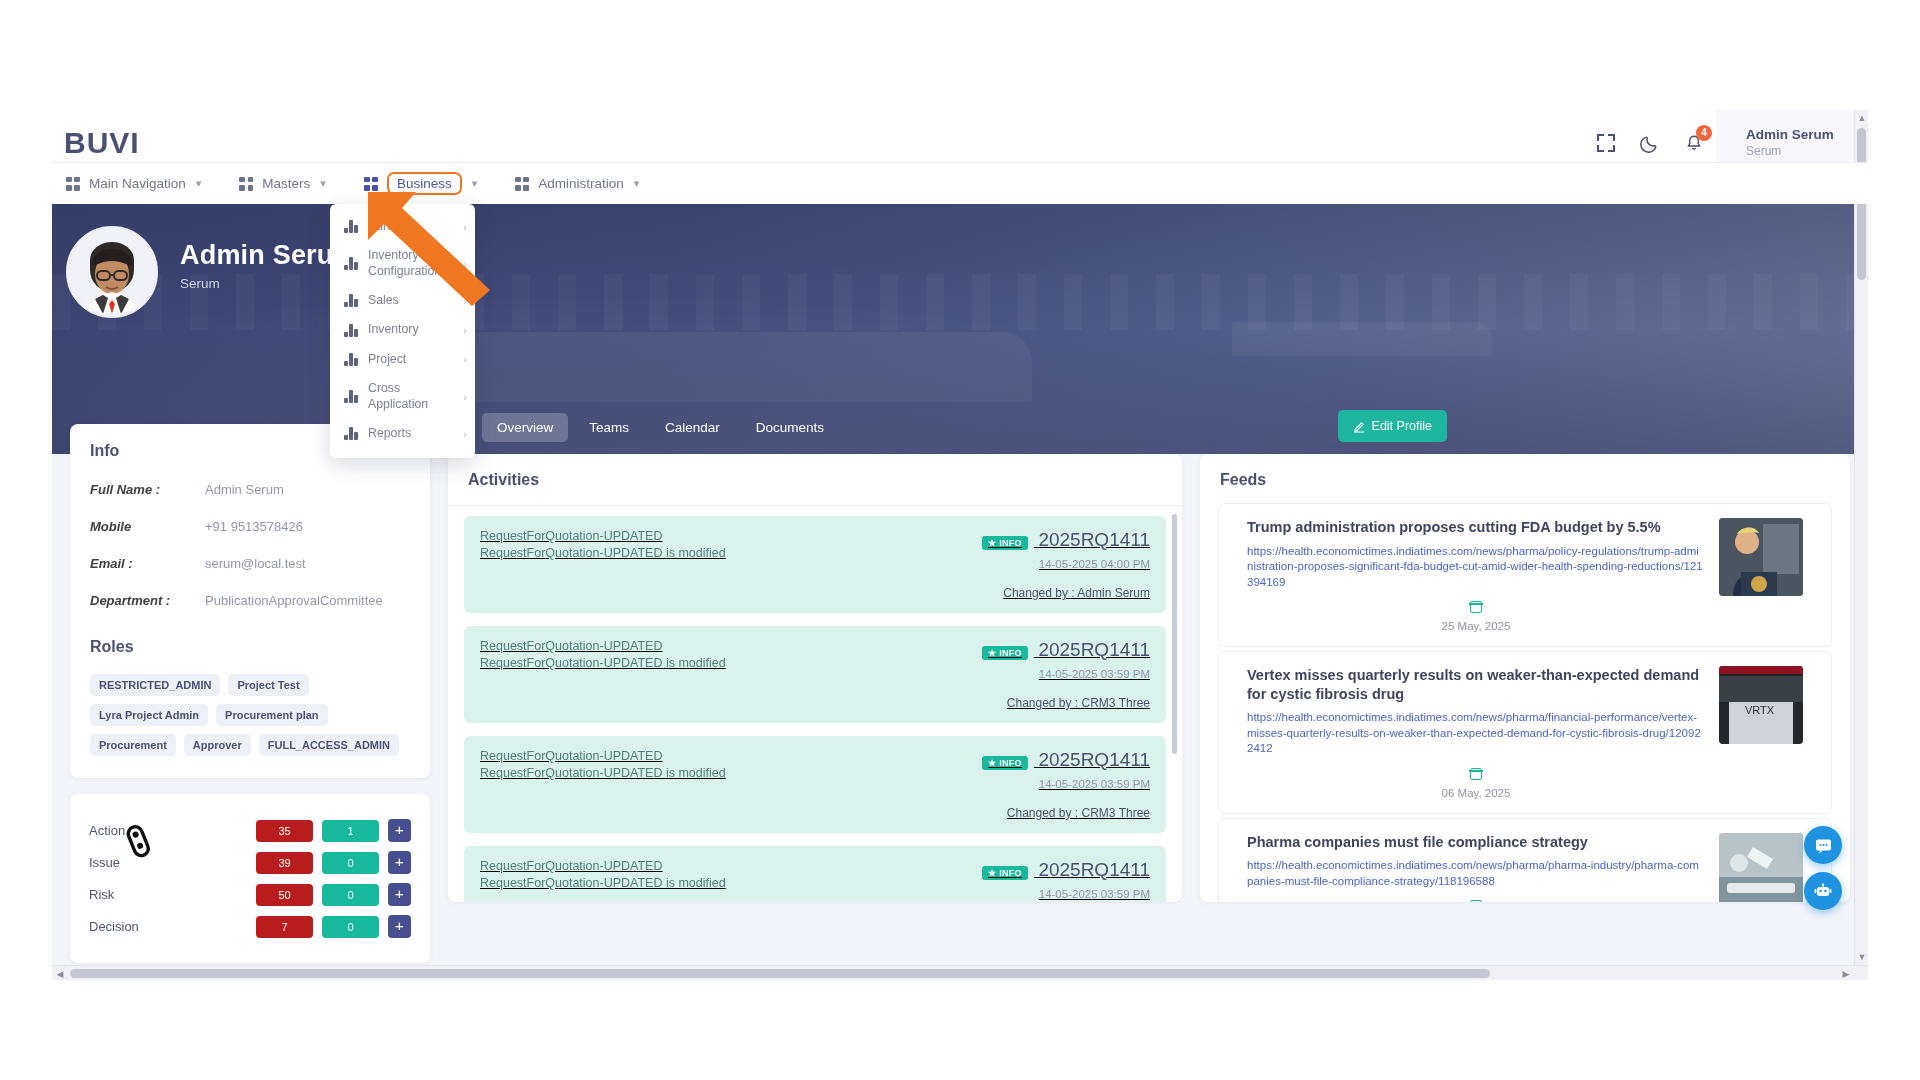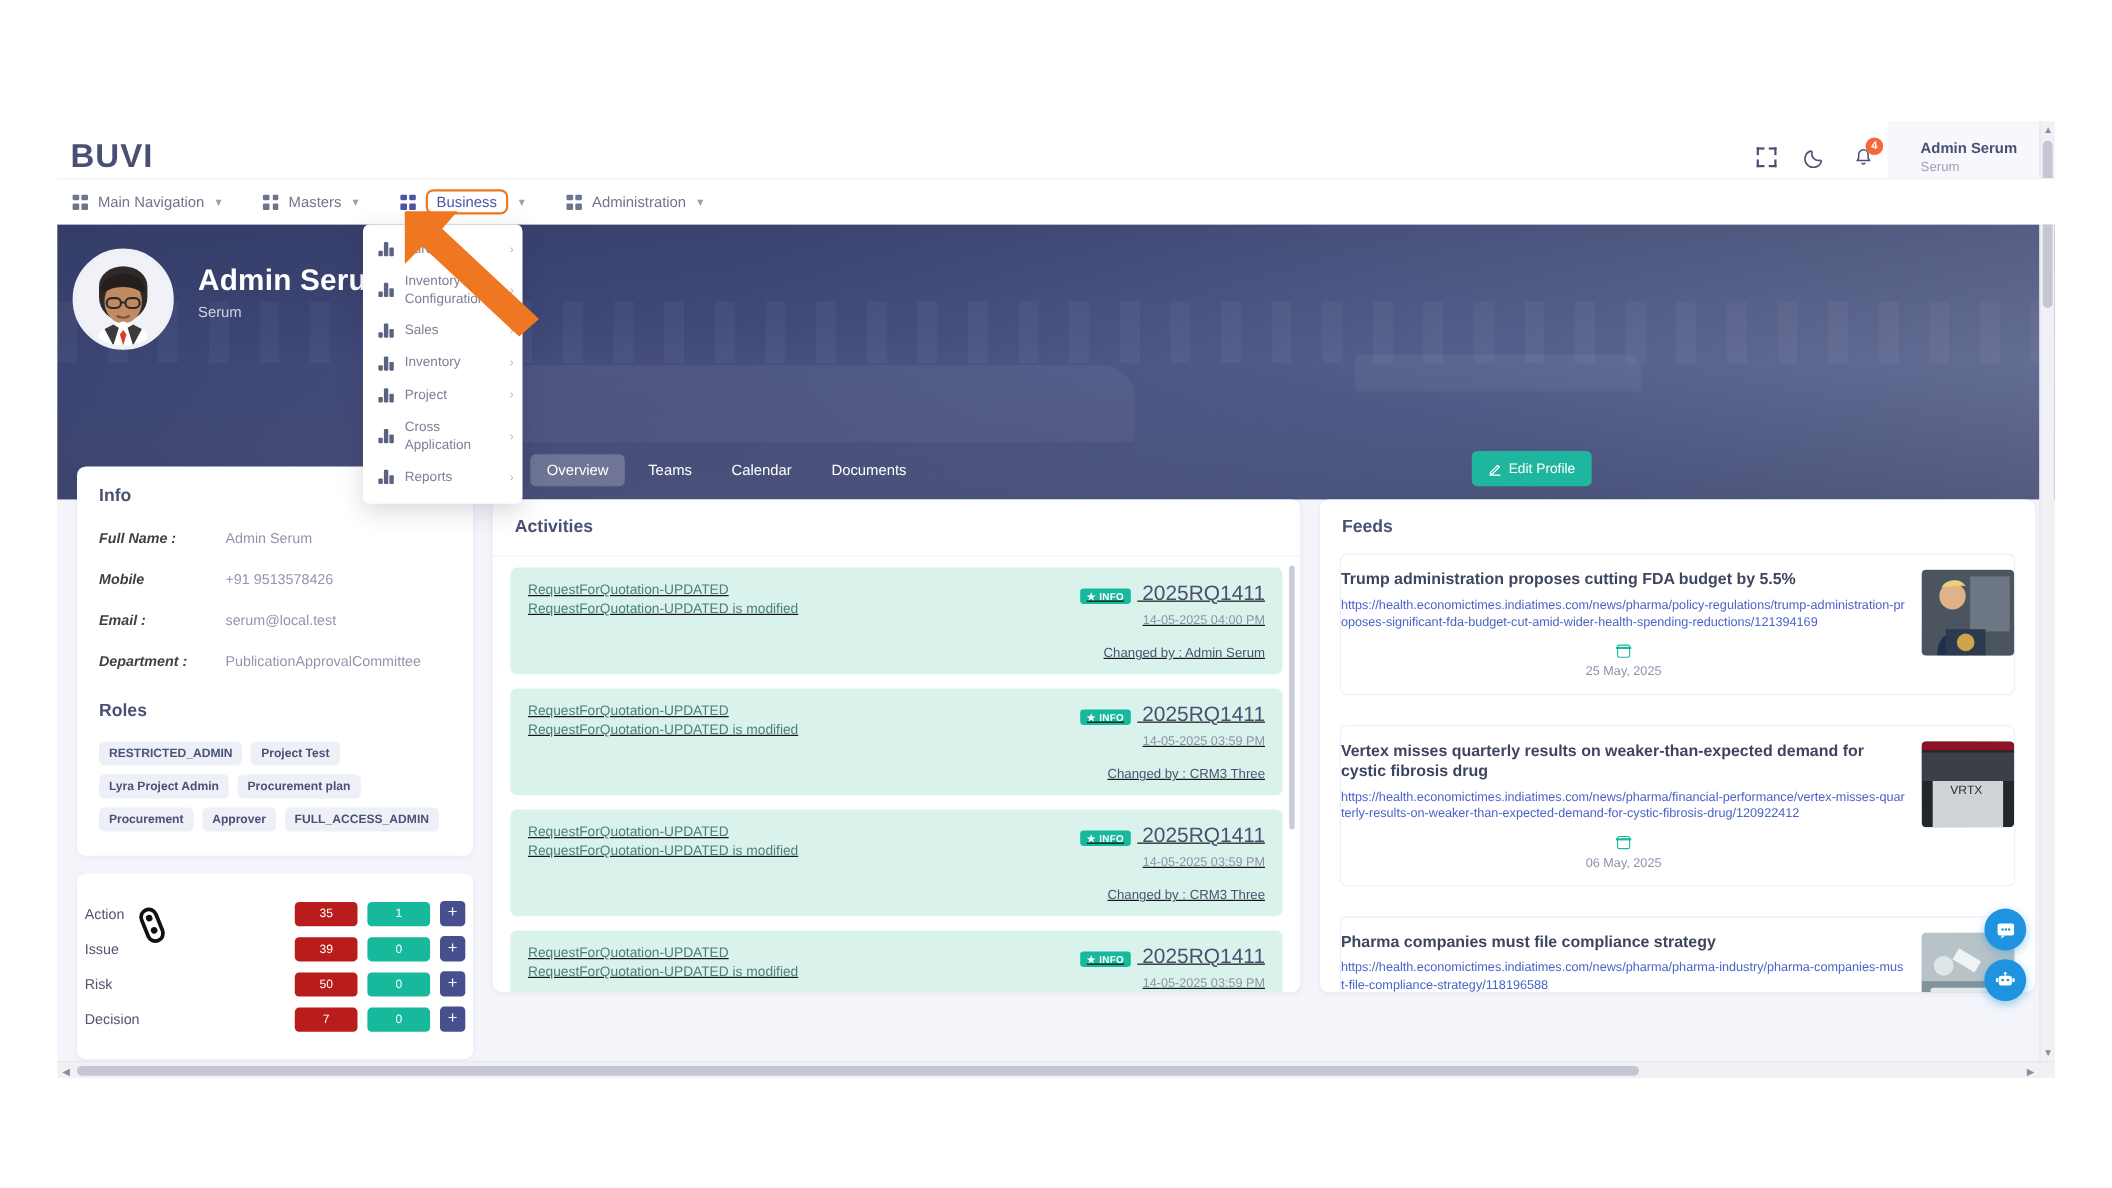--- a/index.html
+++ b/index.html
@@ -186,21 +186,21 @@
   .info-row { display: flex; margin-top: 22px; font-size: 13px; }
   .info-key { width: 115px; font-weight: 700; color: #404040; font-style: italic; }
   .info-val { color: #9296ad; }
   .chips { display: flex; flex-wrap: wrap; gap: 8px; margin-top: 18px; }
   .chip {
     background: #eef0f7; color: #4b5178; border-radius: 5px;
     font-size: 11px; font-weight: 700; padding: 5px 9px;
     cursor: pointer;
   }
 
-  .stats-card { padding: 16px 7px; margin-top: 16px; }
+  .stats-card { padding: 16px 19px; margin-top: 16px; }
   .stat-row { display: flex; align-items: center; margin: 9px 0; }
   .stat-label { flex: 1; font-size: 13px; color: #4f5470; }
   .pill {
     width: 57px; height: 22px; border-radius: 4px; color: #fff;
     font-size: 11px; display: flex; align-items: center; justify-content: center;
     margin-right: 9px; cursor: pointer;
   }
   .pill.red { background: #b91c1c; }
   .pill.green { background: #17b89b; }
   .plus-btn {
@@ -232,21 +232,21 @@
     position: absolute; right: 5px; top: 8px; width: 5px; height: 240px;
     background: #c9ccd9; border-radius: 3px;
   }
 
   
   .feeds-card { height: 448px; display: flex; flex-direction: column; overflow: hidden; }
   .feeds-head { padding: 17px 20px 14px 20px; }
   .feeds-body { flex: 1; overflow: hidden; padding: 0 18px; position: relative; }
   .feed-item {
     border: 1px solid #eceef5; border-radius: 7px;
-    padding: 14px 0; margin-bottom: 27px; display: flex; gap: 14px;
+    padding: 14px 28px; margin-bottom: 4px; display: flex; gap: 14px;
     cursor: pointer;
   }
   .feed-text { flex: 1; }
   .feed-title { font-size: 14.5px; font-weight: 700; color: #3f4560; line-height: 1.28; }
   .feed-url { font-size: 11.5px; color: #4a63c6; line-height: 1.35; margin-top: 7px; word-break: break-all; }
   .feed-date-row { display: flex; align-items: center; gap: 7px; margin-top: 11px; flex-direction: column; }
   .cal-icon { width: 12px; height: 12px; border: 1.6px solid #17b89b; border-radius: 2px; position: relative; }
   .cal-icon::before { content:""; position:absolute; left:-1.6px; right:-1.6px; top:1px; height:2.4px; background:#17b89b; }
   .feed-date { font-size: 11.5px; color: #8d92a8; }
   .feed-thumb { width: 84px; height: 78px; border-radius: 4px; flex: 0 0 auto; overflow:hidden; position: relative; }

